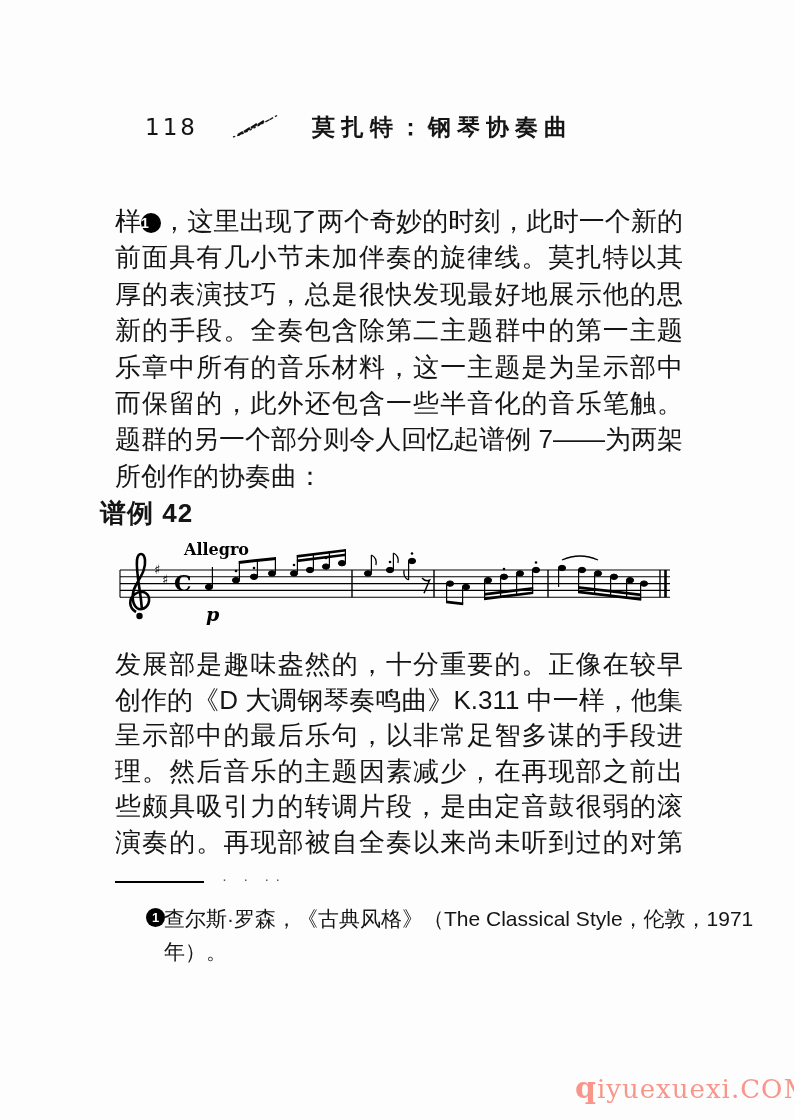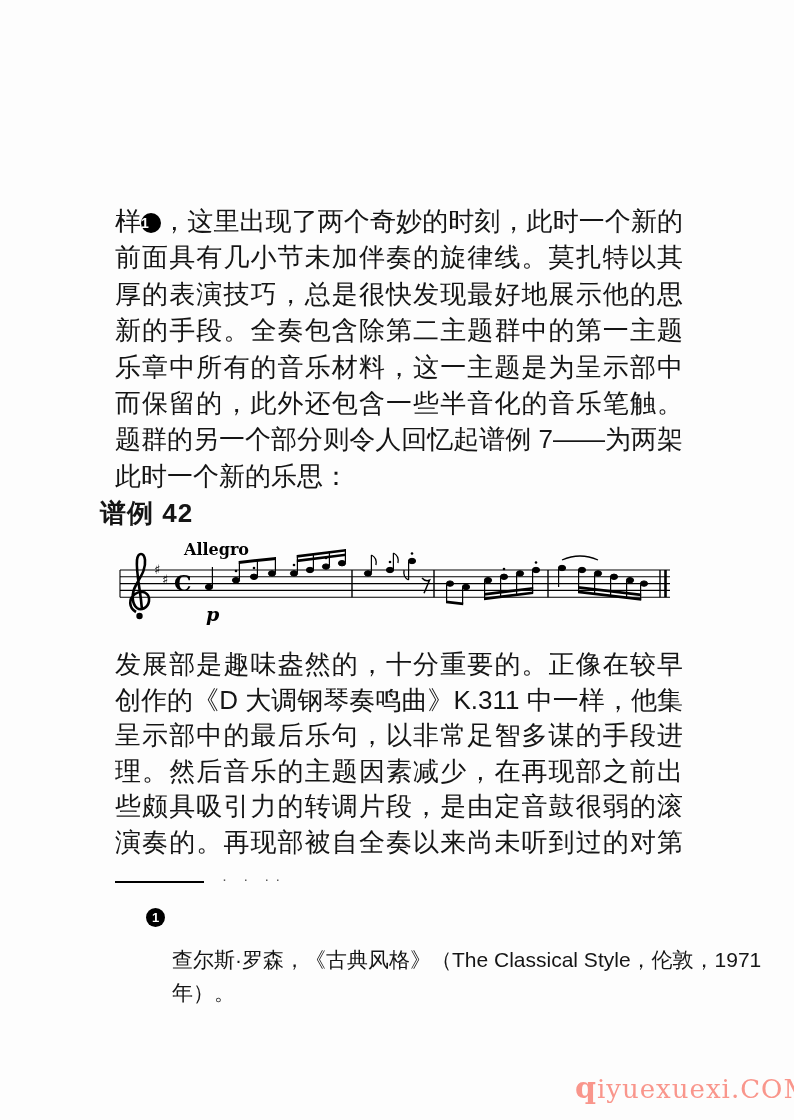--- a/index.html
+++ b/index.html
@@ -35,46 +35,54 @@
   .score text.dyn { font:italic bold 19px "DejaVu Serif", serif; }
   .score text.sharp { font:bold 13px "DejaVu Sans", sans-serif; }
   .score text.timesig { font:bold 22px "DejaVu Serif", serif; }
   
   .fn-divider { position:absolute; top:881px; left:115px; width:89px; border-top:2.5px solid #000; }
   .fn-dots { position:absolute; top:870px; left:222px; font-size:15px; letter-spacing:6px; color:#555; }
   .footnote-marker {
     position:absolute; top:908px; left:146px; width:19px; height:19px; border-radius:50%;
     background:#000; color:#fff; font-size:13px; font-weight:bold; line-height:19px; text-align:center;
   }
-  .footnote-text { position:absolute; top:902px; left:172px; width:512px; font-size:21px;margin-top:41px; }
+  .footnote-text { position:absolute; top:902px; left:164px; width:512px; font-size:21px; }
   .footnote-text .fline { height:33px; line-height:33px; white-space:nowrap; }
   
   .watermark {
     position:absolute; top:1070px; left:575px; font-family:"DejaVu Serif", serif;
     font-size:26px; letter-spacing:1px; white-space:nowrap;
   }
   .watermark .wq { font-weight:bold; font-size:30px; }
 </style>
 </head>
 <body>
 
 <div class="page">
 
+  <div class="header">
+    <span class="page-num">118</span>
+    <svg class="ornament" viewBox="0 0 52 26">
+      <path d="M3 23 C14 20 27 12 41 5 M37 7 L48 1" stroke="#222" stroke-width="1.4" stroke-dasharray="2.5 2" fill="none"></path>
+      <path d="M8 21 l5 -3 M14 18 l6 -4 M21 14 l6 -4 M28 11 l6 -4" stroke="#111" stroke-width="2.4" fill="none"></path>
+    </svg>
+    <span class="book-title">莫扎特：钢琴协奏曲</span>
+  </div>
 
   <div class="para para1">
     <div class="line">
       <span>样</span><span class="fn-ref">1</span><span>，这里出现了两个奇妙的时刻，此时一个新的乐思</span>
     </div>
     <div class="line">前面具有几小节未加伴奏的旋律线。莫扎特以其得天独</div>
     <div class="line">厚的表演技巧，总是很快发现最好地展示他的思想的崭</div>
     <div class="line">新的手段。全奏包含除第二主题群中的第一主题以外的</div>
     <div class="line">乐章中所有的音乐材料，这一主题是为呈示部中的钢琴</div>
     <div class="line">而保留的，此外还包含一些半音化的音乐笔触。第二主</div>
     <div class="line">题群的另一个部分则令人回忆起谱例 7——为两架钢琴</div>
-    <div class="line short">此时一个新的乐思：</div>
+    <div class="line short">所创作的协奏曲：</div>
   </div>
 
   <div class="score-caption">谱例 42</div>
 
   <svg class="score" viewBox="0 0 570 88">
 
     <g stroke="#000" stroke-width="1.1">
       <line x1="8" y1="30" x2="558" y2="30"></line>
       <line x1="8" y1="36.8" x2="558" y2="36.8"></line>
       <line x1="8" y1="43.6" x2="558" y2="43.6"></line>

